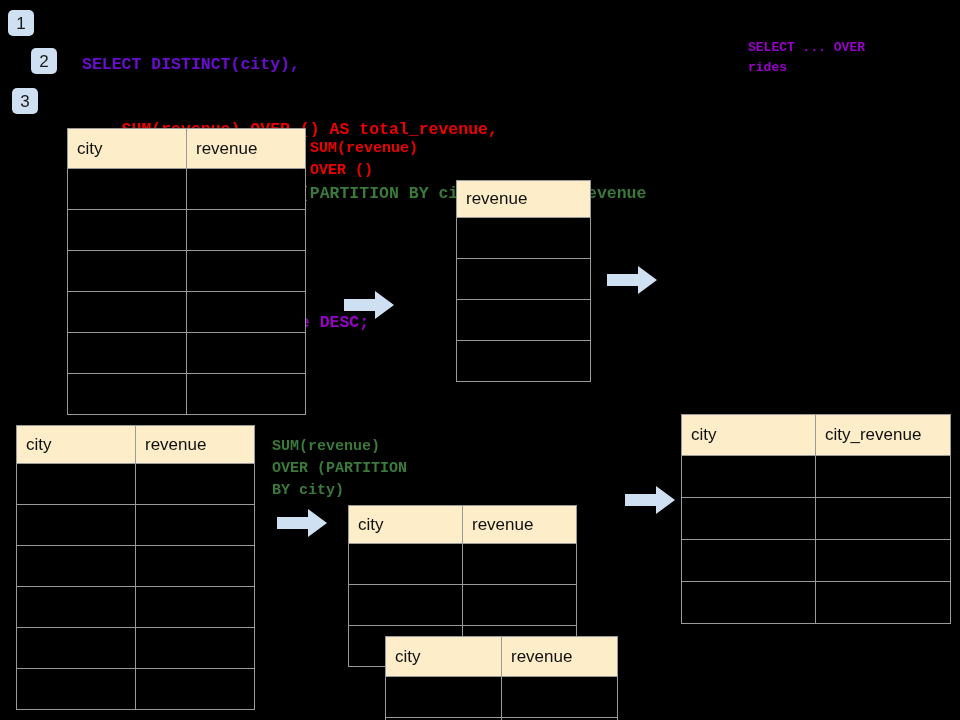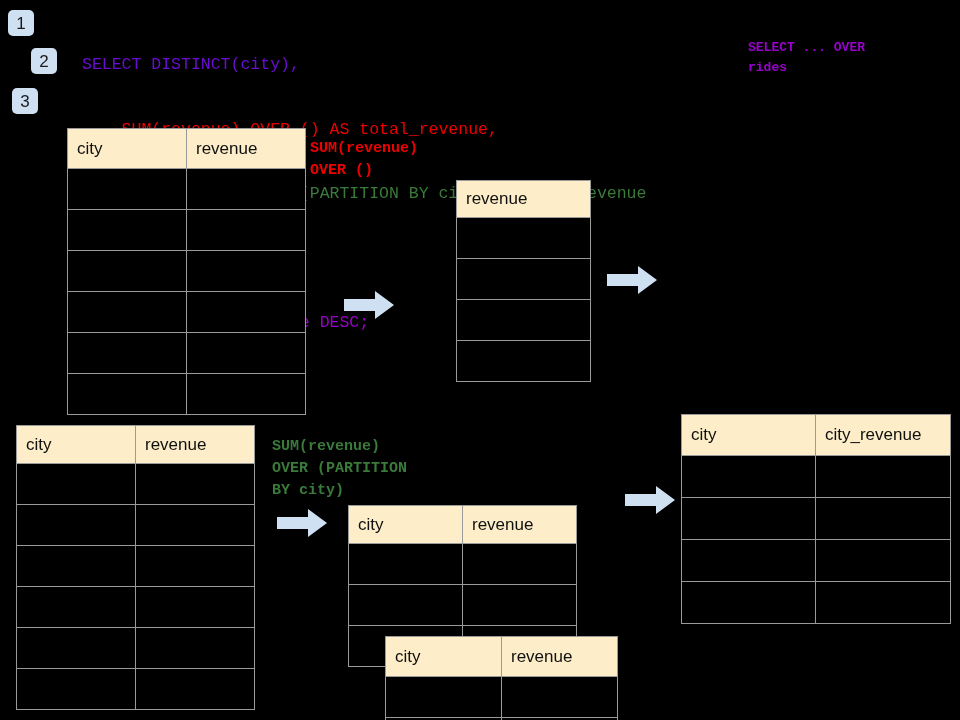--- a/index.html
+++ b/index.html
@@ -36,21 +36,21 @@
     justify-content: center;
     width: 26px;
     height: 26px;
   }
 
   
   .sql {
     position: absolute;
     font-family: "Liberation Mono", monospace;
     font-size: 16.5px;
-    font-weight: normal;
+    font-weight: bold;
     white-space: pre;
     letter-spacing: 0px;
     line-height: 21.5px;
   }
   .sql-line { white-space: pre; }
 
   .note {
     position: absolute;
     font-family: "Liberation Mono", monospace;
     font-size: 15px;

